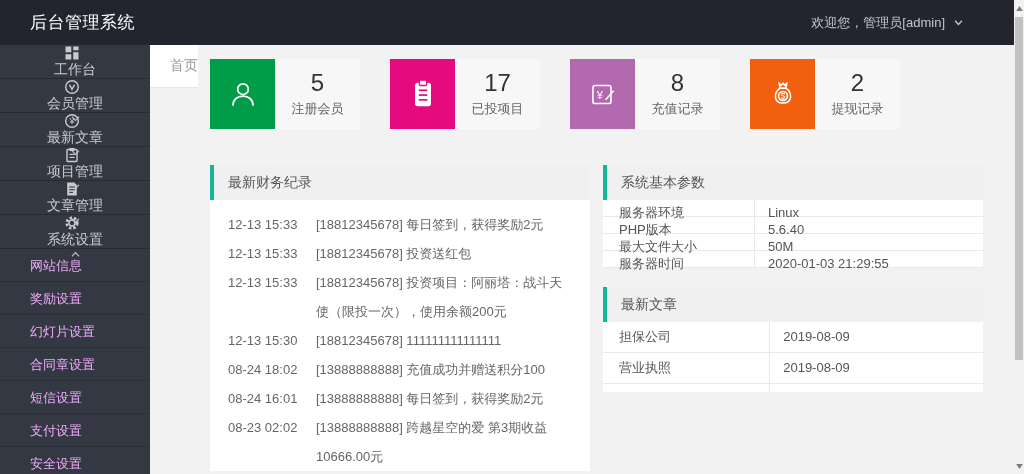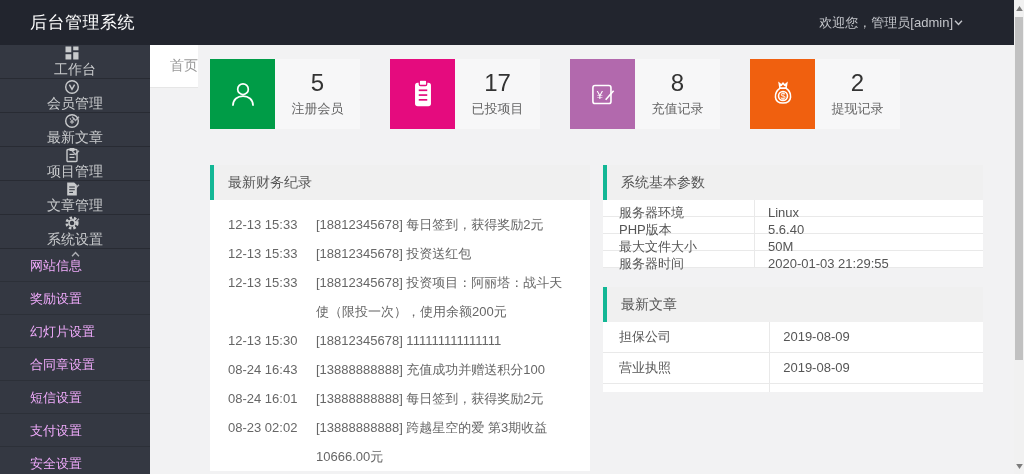--- a/index.html
+++ b/index.html
@@ -3,21 +3,21 @@
 <meta charset="utf-8">
 <style>
   * { margin:0; padding:0; box-sizing:border-box; }
   html,body { width:1024px; height:474px; overflow:hidden; }
   body { font-family:"Liberation Sans","DejaVu Sans",sans-serif; background:#f2f2f3; }
   .app { position:relative; width:1024px; height:474px; overflow:hidden; }
 
   
   .topbar { height:45px; background:#22252e; display:flex; align-items:center; justify-content:space-between; padding:0 60px 0 30px; }
   .app-title { color:#ffffff; font-size:17px; letter-spacing:0.5px; }
-  .user-menu { color:#c3c5ca; font-size:13px; display:flex; align-items:center; gap:0; cursor:pointer; }
+  .user-menu { color:#c3c5ca; font-size:13px; display:flex; align-items:center; gap:8px; cursor:pointer; }
   .user-menu svg { margin-top:2px; }
 
   
   .shell { display:flex; height:429px; }
 
   
   .sidebar { width:150px; background:#343842; overflow:hidden; flex:none; }
   .nav-item { height:34px; display:flex; align-items:center; padding:0 13px; color:#c8cacc; font-size:14px; border-bottom:1px solid rgba(0,0,0,0.22); cursor:pointer;flex-direction:column; }
   .nav-icon { width:16px; height:16px; margin-right:7px; display:inline-flex; color:#c8cacc; flex:none; }
   .nav-icon svg { width:16px; height:16px; }
@@ -265,21 +265,21 @@
               </li>
               <li class="record">
                 <span class="record-time">12-13 15:33</span>
                 <span class="record-text">[18812345678] 投资项目：阿丽塔：战斗天使（限投一次），使用余额200元</span>
               </li>
               <li class="record">
                 <span class="record-time">12-13 15:30</span>
                 <span class="record-text">[18812345678] 111111111111111</span>
               </li>
               <li class="record">
-                <span class="record-time">08-24 16:43</span>
+                <span class="record-time">08-24 18:02</span>
                 <span class="record-text">[13888888888] 充值成功并赠送积分100</span>
               </li>
               <li class="record">
                 <span class="record-time">08-24 16:01</span>
                 <span class="record-text">[13888888888] 每日签到，获得奖励2元</span>
               </li>
               <li class="record">
                 <span class="record-time">08-23 02:02</span>
                 <span class="record-text">[13888888888] 跨越星空的爱 第3期收益10666.00元</span>
               </li>

